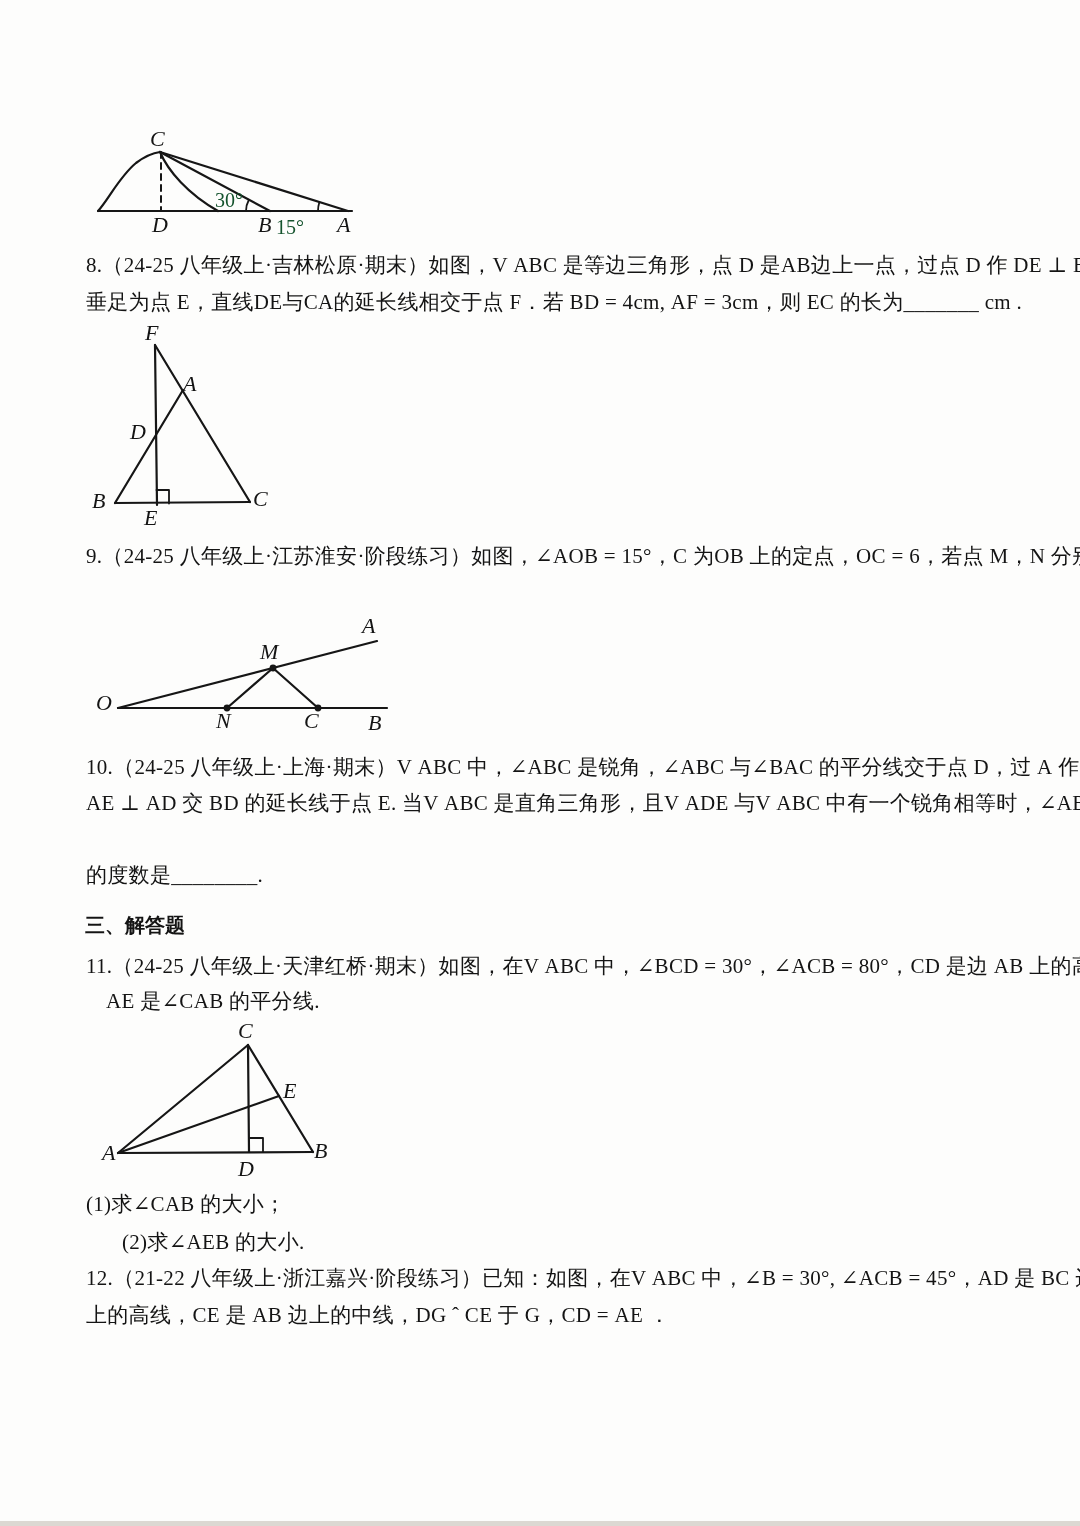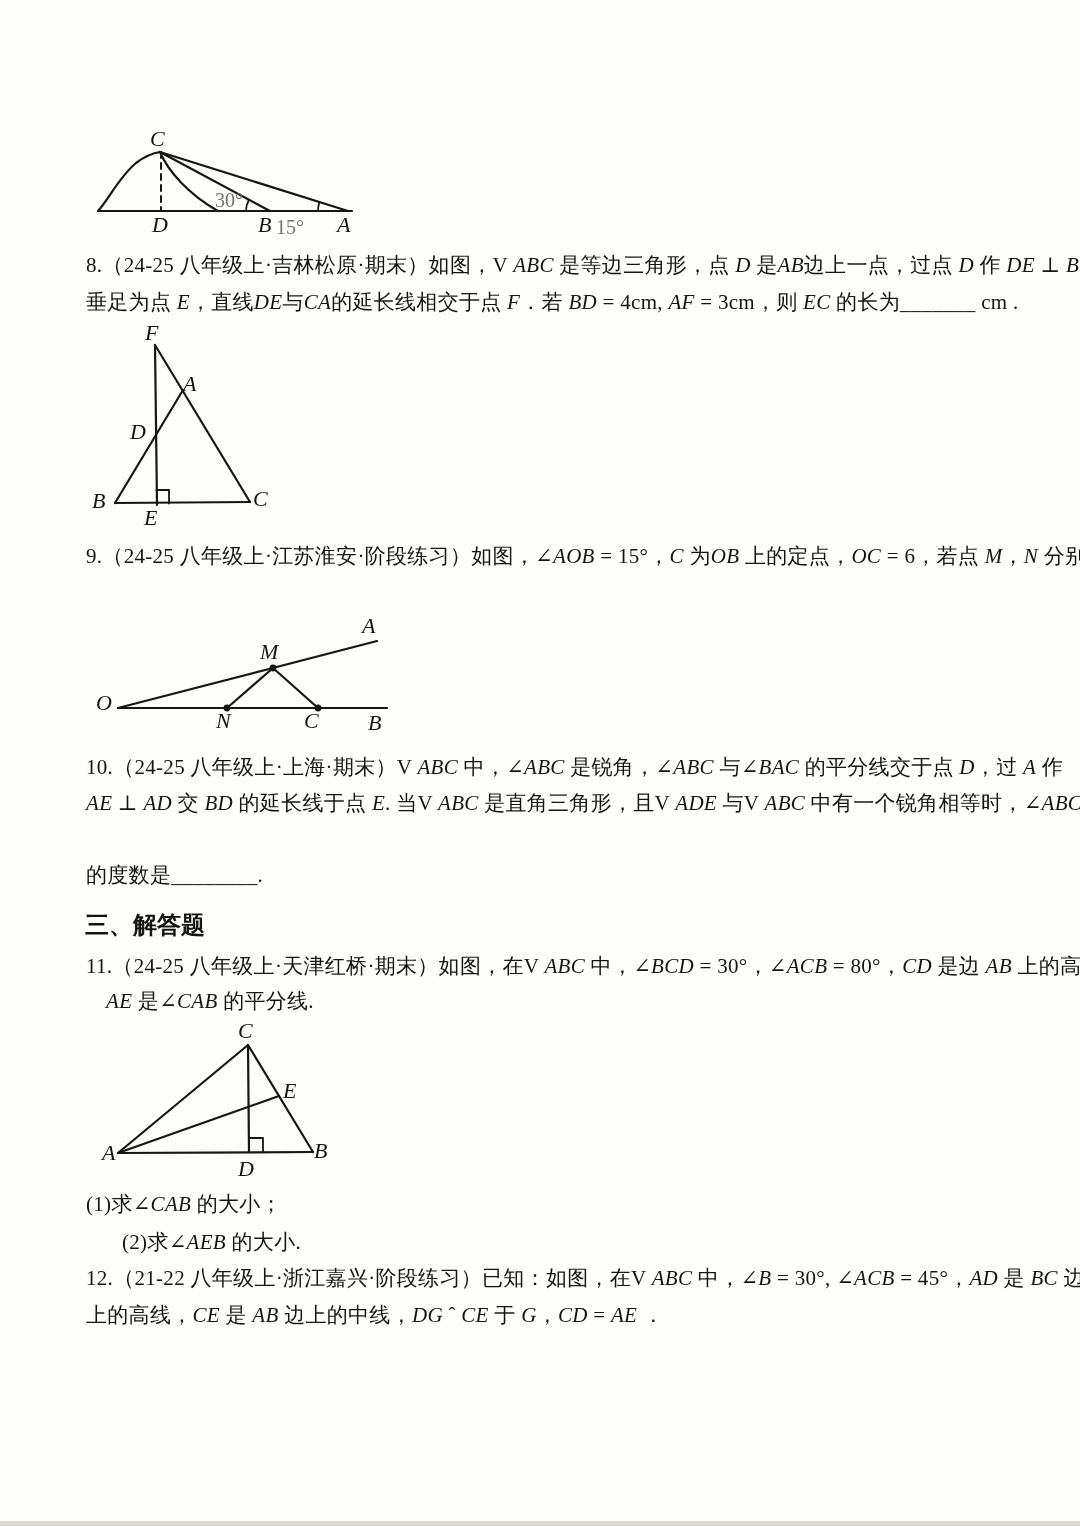--- a/index.html
+++ b/index.html
@@ -14,47 +14,47 @@
   }
   .line{
     position:absolute;
     left:86px;
     font-size:21px;
     line-height:30px;
     white-space:nowrap;
     letter-spacing:0.3px;
   }
   .line .rg{font-style:normal;}
-  .line .mi{font-style:italic;font-family:"Liberation Serif",serif;}
+  .line .mi{font-family:"Liberation Serif",serif;}
   .heading{
     position:absolute;
     left:85px;
     font-family:"Liberation Sans","DejaVu Sans",sans-serif;
     font-weight:700;
-    font-size:24px;
+    font-size:20px;
     line-height:28px;
     white-space:nowrap;
   }
   svg.fig{position:absolute;overflow:visible;}
   svg.fig path, svg.fig line, svg.fig polyline{
     stroke:#161616;stroke-width:2.2;fill:none;stroke-linecap:round;stroke-linejoin:round;
   }
   svg.fig path.thin{stroke-width:1.8;}
   svg.fig path.dashed{stroke-dasharray:6 5;stroke-width:2;}
   svg.fig circle{fill:#161616;stroke:none;}
   .fl{
     position:absolute;
     font:italic 22px "Liberation Serif","DejaVu Serif",serif;
     color:#141414;
     white-space:nowrap;
   }
   .al{
     position:absolute;
     font:20px "Liberation Serif","DejaVu Serif",serif;
-    color:#737373;
+    color:#14532d;
     white-space:nowrap;
   }
   .bottom-edge{
     position:absolute;left:0;bottom:0;width:100%;height:5px;
     background:#dcd8d2;
   }
 </style>
 </head>
 <body>
 

